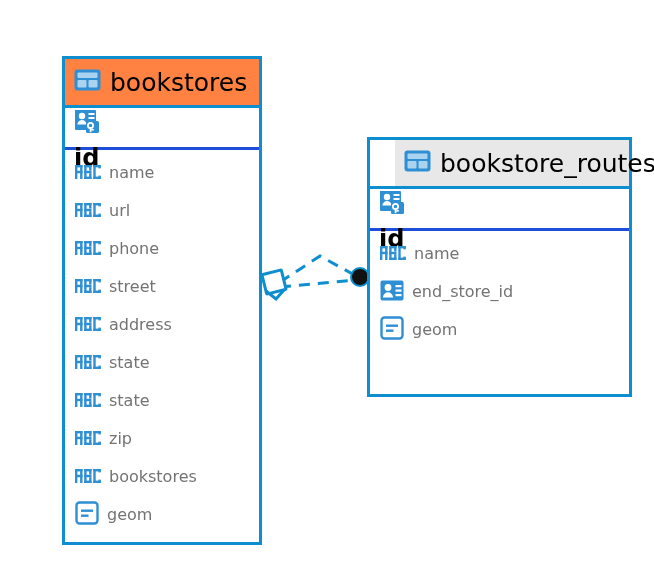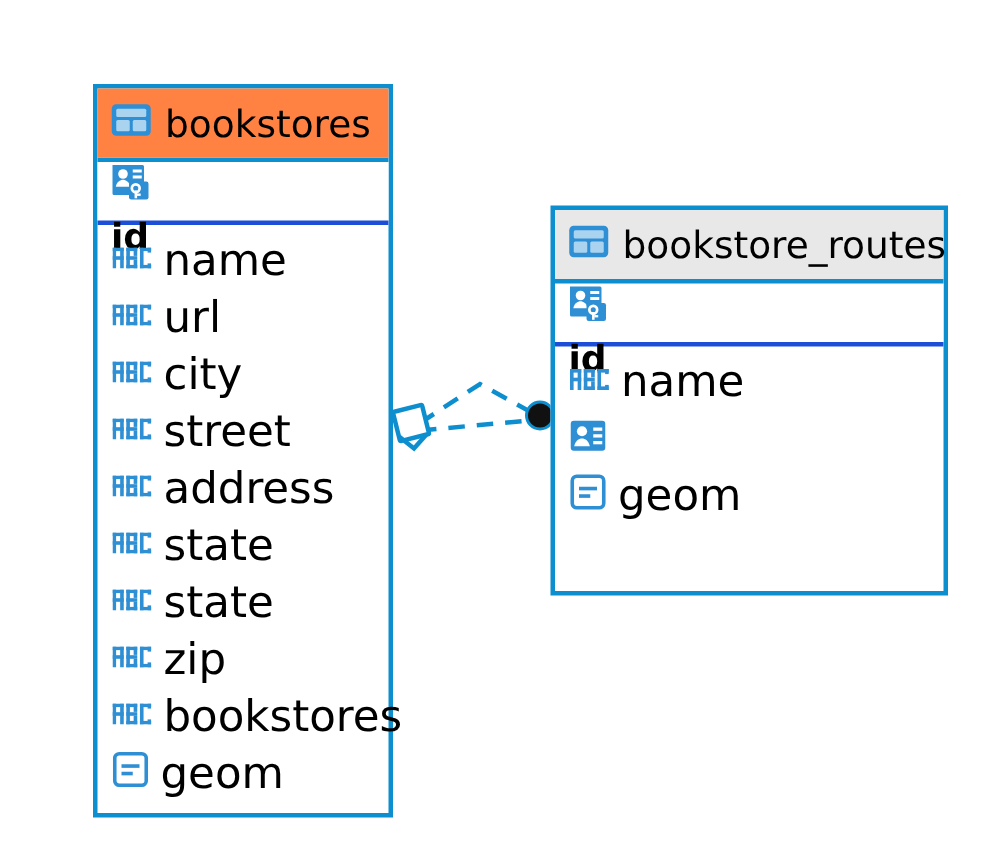--- a/index.html
+++ b/index.html
@@ -28,21 +28,21 @@
   }
   .entity-header {
     display: flex;
     align-items: center;
     box-sizing: border-box;
     height: 46px;
     padding: 0 19px 0 9px;
     gap: 9px;
   }
   .entity-header.accent-orange { background: #ff8243; }
-  .entity-header.accent-gray   { background: #e8e8e8; }
+  .entity-header.accent-gray   { background: #e8e8e8; margin-left: 25px; }
   .entity-title {
     font-size: 25px;
     color: #000000;
     line-height: 1;
     white-space: nowrap;
   }
 
   .pk-row {
     display: flex;
     box-sizing: border-box;
@@ -66,22 +66,22 @@
   }
   .field-row {
     display: flex;
     align-items: center;
     box-sizing: border-box;
     height: 38px;
     padding: 0 8px 0 10px;
     gap: 8px;
   }
   .field-label {
-    font-size: 29px;
-    color: #000000;
+    font-size: 16px;
+    color: #737373;
     line-height: 1;
     white-space: nowrap;
   }
 
   .icon {
     flex: 0 0 auto;
     display: block;
   }
 
   
@@ -205,21 +205,21 @@
             <rect x="9.2" y="5.8" width="7.3" height="2.4" fill="#2f8fd4"></rect>
             <rect x="14.1" y="8.2" width="2.4" height="5.8" fill="#2f8fd4"></rect>
             <rect x="9.2" y="11.6" width="7.3" height="2.4" fill="#2f8fd4"></rect>
             <rect x="18.3" y="0" width="2.4" height="14" fill="#2f8fd4"></rect>
             <rect x="18.3" y="0" width="7.5" height="2.4" fill="#2f8fd4"></rect>
             <rect x="18.3" y="11.6" width="7.5" height="2.4" fill="#2f8fd4"></rect>
             <rect x="23.4" y="0" width="2.4" height="3.4" fill="#2f8fd4"></rect>
             <rect x="23.4" y="10.6" width="2.4" height="3.4" fill="#2f8fd4"></rect>
           </svg>
         </span>
-        <span class="field-label">city</span>
+        <span class="field-label">phone</span>
       </div>
 
       <div class="field-row">
         <span class="icon">
           <svg width="26" height="14" viewBox="0 0 26 14">
             <rect x="0" y="0" width="2.4" height="14" fill="#2f8fd4"></rect>
             <rect x="0" y="0" width="7.5" height="2.4" fill="#2f8fd4"></rect>
             <rect x="5.1" y="0" width="2.4" height="14" fill="#2f8fd4"></rect>
             <rect x="0" y="5.8" width="7.5" height="2.4" fill="#2f8fd4"></rect>
             <rect x="9.2" y="0" width="2.4" height="14" fill="#2f8fd4"></rect>
@@ -428,20 +428,21 @@
         <span class="icon">
           <svg width="24" height="21" viewBox="0 0 24 21">
             <rect x="0.5" y="0.5" width="23" height="20" rx="2" fill="#2f8fd4"></rect>
             <circle cx="8" cy="7.5" r="3.4" fill="#ffffff"></circle>
             <path d="M2.8 17.5 c0.7 -3.6 3.1 -5.2 5.2 -5.2 c2.1 0 4.5 1.6 5.2 5.2 z" fill="#ffffff"></path>
             <rect x="15.5" y="5" width="6" height="2.2" fill="#ffffff"></rect>
             <rect x="15.5" y="9.5" width="6" height="2.2" fill="#ffffff"></rect>
             <rect x="15.5" y="14" width="6" height="2.2" fill="#ffffff"></rect>
           </svg>
         </span>
+        <span class="field-label">end_store_id</span>
       </div>
 
       <div class="field-row">
         <span class="icon">
           <svg width="24" height="24" viewBox="0 0 24 24">
             <rect x="1.5" y="1.5" width="21" height="21" rx="3" fill="#ffffff" stroke="#2f8fd4" stroke-width="2.4"></rect>
             <rect x="6" y="8.5" width="12" height="2.4" fill="#2f8fd4"></rect>
             <rect x="6" y="13.5" width="7.5" height="2.4" fill="#2f8fd4"></rect>
           </svg>
         </span>

